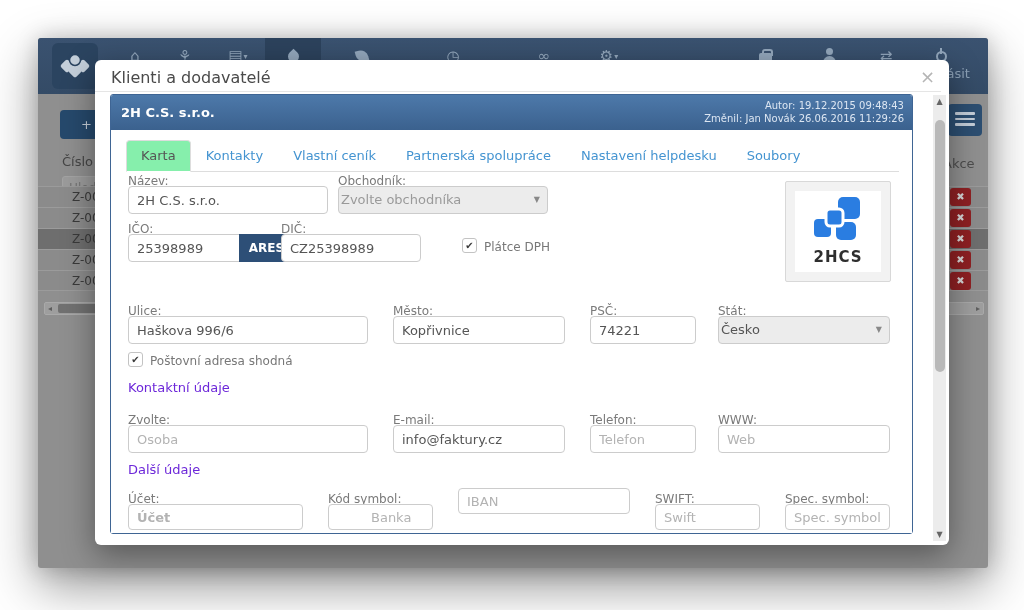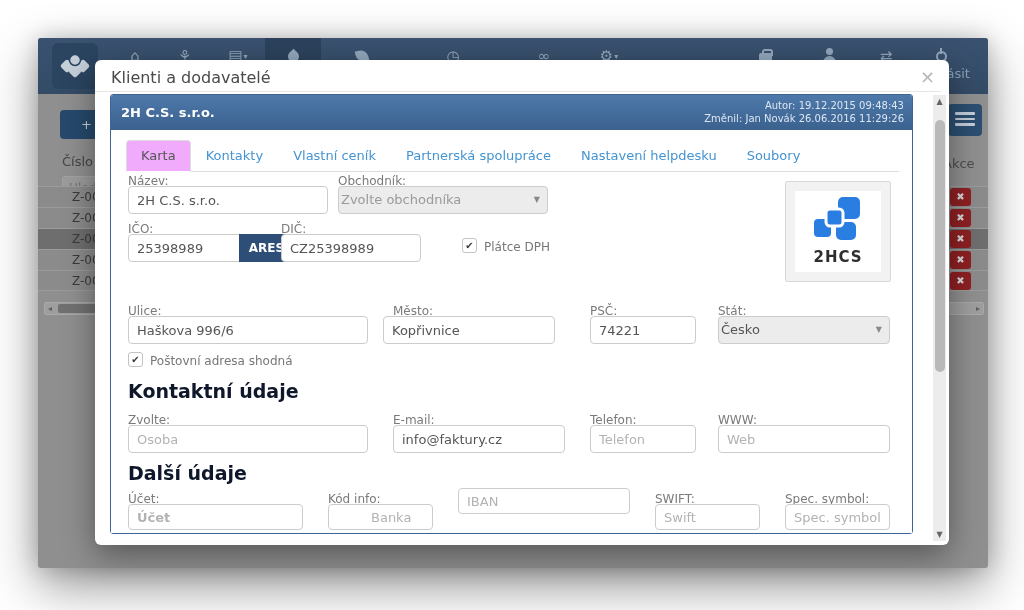--- a/index.html
+++ b/index.html
@@ -100,21 +100,21 @@
   }
   .panel-title { position:absolute; left:10px; top:10px; font-size:13px; font-weight:bold; color:#fff; }
   .panel-meta { position:absolute; right:8px; top:4px; text-align:right; font-size:10px; color:#dce6f2; line-height:13px; }
   .panel-body { position:absolute; left:0; top:35px; width:801px; height:403px; background:#fff; overflow:hidden; }
 
   .tabs { position:absolute; left:15px; top:10px; width:773px; display:flex; border-bottom:1px solid #ddd; }
   .tab {
     padding:7px 14px 8px; font-size:13px; color:#4494d1;
     border:1px solid transparent; border-radius:4px 4px 0 0; margin-bottom:-1px;
   }
-  .tab.active { color:#555; background:#f0abfc; border-color:#ddd #ddd #fff; }
+  .tab.active { color:#555; background:#86efac; border-color:#ddd #ddd #fff; }
 
   .lbl { position:absolute; font-size:12px; color:#7a7a7a; white-space:nowrap; }
   .inp {
     position:absolute; height:28px; border:1px solid #ccc; border-radius:4px;
     font-size:13px; color:#555; padding:0 8px; background:#fff;
     font-family:inherit; outline:none;
   }
   .inp::placeholder { color:#b3b3b3; }
   .inp.sm { height:26px; }
   .sel {
@@ -128,21 +128,21 @@
     position:absolute; width:55px; height:28px; background:#2d4f77; color:#fff;
     font-size:12px; font-weight:bold; text-align:center; line-height:28px;
     border-radius:0 4px 4px 0;
   }
   .cb {
     position:absolute; width:15px; height:15px; background:#fff;
     border:1px solid #c3c3c3; border-radius:3px; font-size:10px; color:#3b3b3b;
     text-align:center; line-height:14px;
   }
   .cb-label { position:absolute; font-size:12px; color:#777; }
-  .section-h { position:absolute; font-size:19px; color:#0f172a;font-weight:bold; }
+  .section-h { position:absolute; font-size:13px; color:#6d28d9; }
 
   .logo-box {
     position:absolute; left:674px; top:51px; width:106px; height:101px;
     background:#f2f2f2; border:1px solid #d8d8d8; border-radius:2px; padding:9px;
   }
   .logo-inner { width:100%; height:100%; background:#fff; text-align:center; padding-top:6px; }
   .logo-text { font-size:15px; font-weight:bold; letter-spacing:1px; color:#2e2e2e; margin-top:1px; }
 
   .vscroll {
     position:absolute; right:3px; top:35px; width:13px; height:446px;
@@ -278,21 +278,21 @@
             <rect x="24" y="25" width="20" height="18" rx="5" fill="#2a7de1"></rect>
             <rect x="14" y="12" width="17" height="17" rx="4" fill="#2a7de1" stroke="#ffffff" stroke-width="3"></rect>
           </svg>
           <div class="logo-text">2HCS</div>
         </div>
       </div>
 
       <div class="lbl" style="left:17px;top:174px">Ulice:</div>
       <input class="inp" style="left: 17px; top: 186px; width: 240px;" value="Haškova 996/6">
       <div class="lbl" style="left:282px;top:174px">Město:</div>
-      <input class="inp" style="left: 272px; top: 186px; width: 172px;" value="Kopřivnice">
+      <input class="inp" style="left: 282px; top: 186px; width: 172px;" value="Kopřivnice">
       <div class="lbl" style="left:479px;top:174px">PSČ:</div>
       <input class="inp" style="left: 479px; top: 186px; width: 106px;" value="74221">
       <div class="lbl" style="left:607px;top:174px">Stát:</div>
       <div class="sel dark" style="left:607px;top:186px;width:172px">
         <span>Česko</span>
         <span class="sel-caret">▼</span>
       </div>
 
       <div class="cb" style="left:17px;top:222px"><span>✔</span></div>
       <div class="cb-label" style="left:39px;top:224px">Poštovní adresa shodná</div>
@@ -303,21 +303,21 @@
       <div class="lbl" style="left:282px;top:283px">E-mail:</div>
       <input class="inp" style="left: 282px; top: 295px; width: 172px;" value="info@faktury.cz">
       <div class="lbl" style="left:479px;top:283px">Telefon:</div>
       <input class="inp" style="left: 479px; top: 295px; width: 106px;" placeholder="Telefon">
       <div class="lbl" style="left:607px;top:283px">WWW:</div>
       <input class="inp" style="left: 607px; top: 295px; width: 172px;" placeholder="Web">
 
       <div class="section-h" style="left:17px;top:332px">Další údaje</div>
       <div class="lbl" style="left:17px;top:362px">Účet:</div>
       <input class="inp sm" style="left: 17px; top: 374px; width: 175px; font-weight: bold;" placeholder="Účet">
-      <div class="lbl" style="left:217px;top:362px">Kód info:</div>
+      <div class="lbl" style="left:217px;top:362px">Kód symbol:</div>
       <input class="inp sm" style="left: 217px; top: 374px; width: 105px; padding-left: 42px;" placeholder="Banka">
       <div class="lbl" style="left:347px;top:362px">IBAN:</div>
       <input class="inp sm" style="left: 347px; top: 358px; width: 172px;" placeholder="IBAN">
       <div class="lbl" style="left:544px;top:362px">SWIFT:</div>
       <input class="inp sm" style="left: 544px; top: 374px; width: 105px;" placeholder="Swift">
       <div class="lbl" style="left:674px;top:362px">Spec. symbol:</div>
       <input class="inp sm" style="left: 674px; top: 374px; width: 105px;" placeholder="Spec. symbol">
     </div>
   </div>
 

